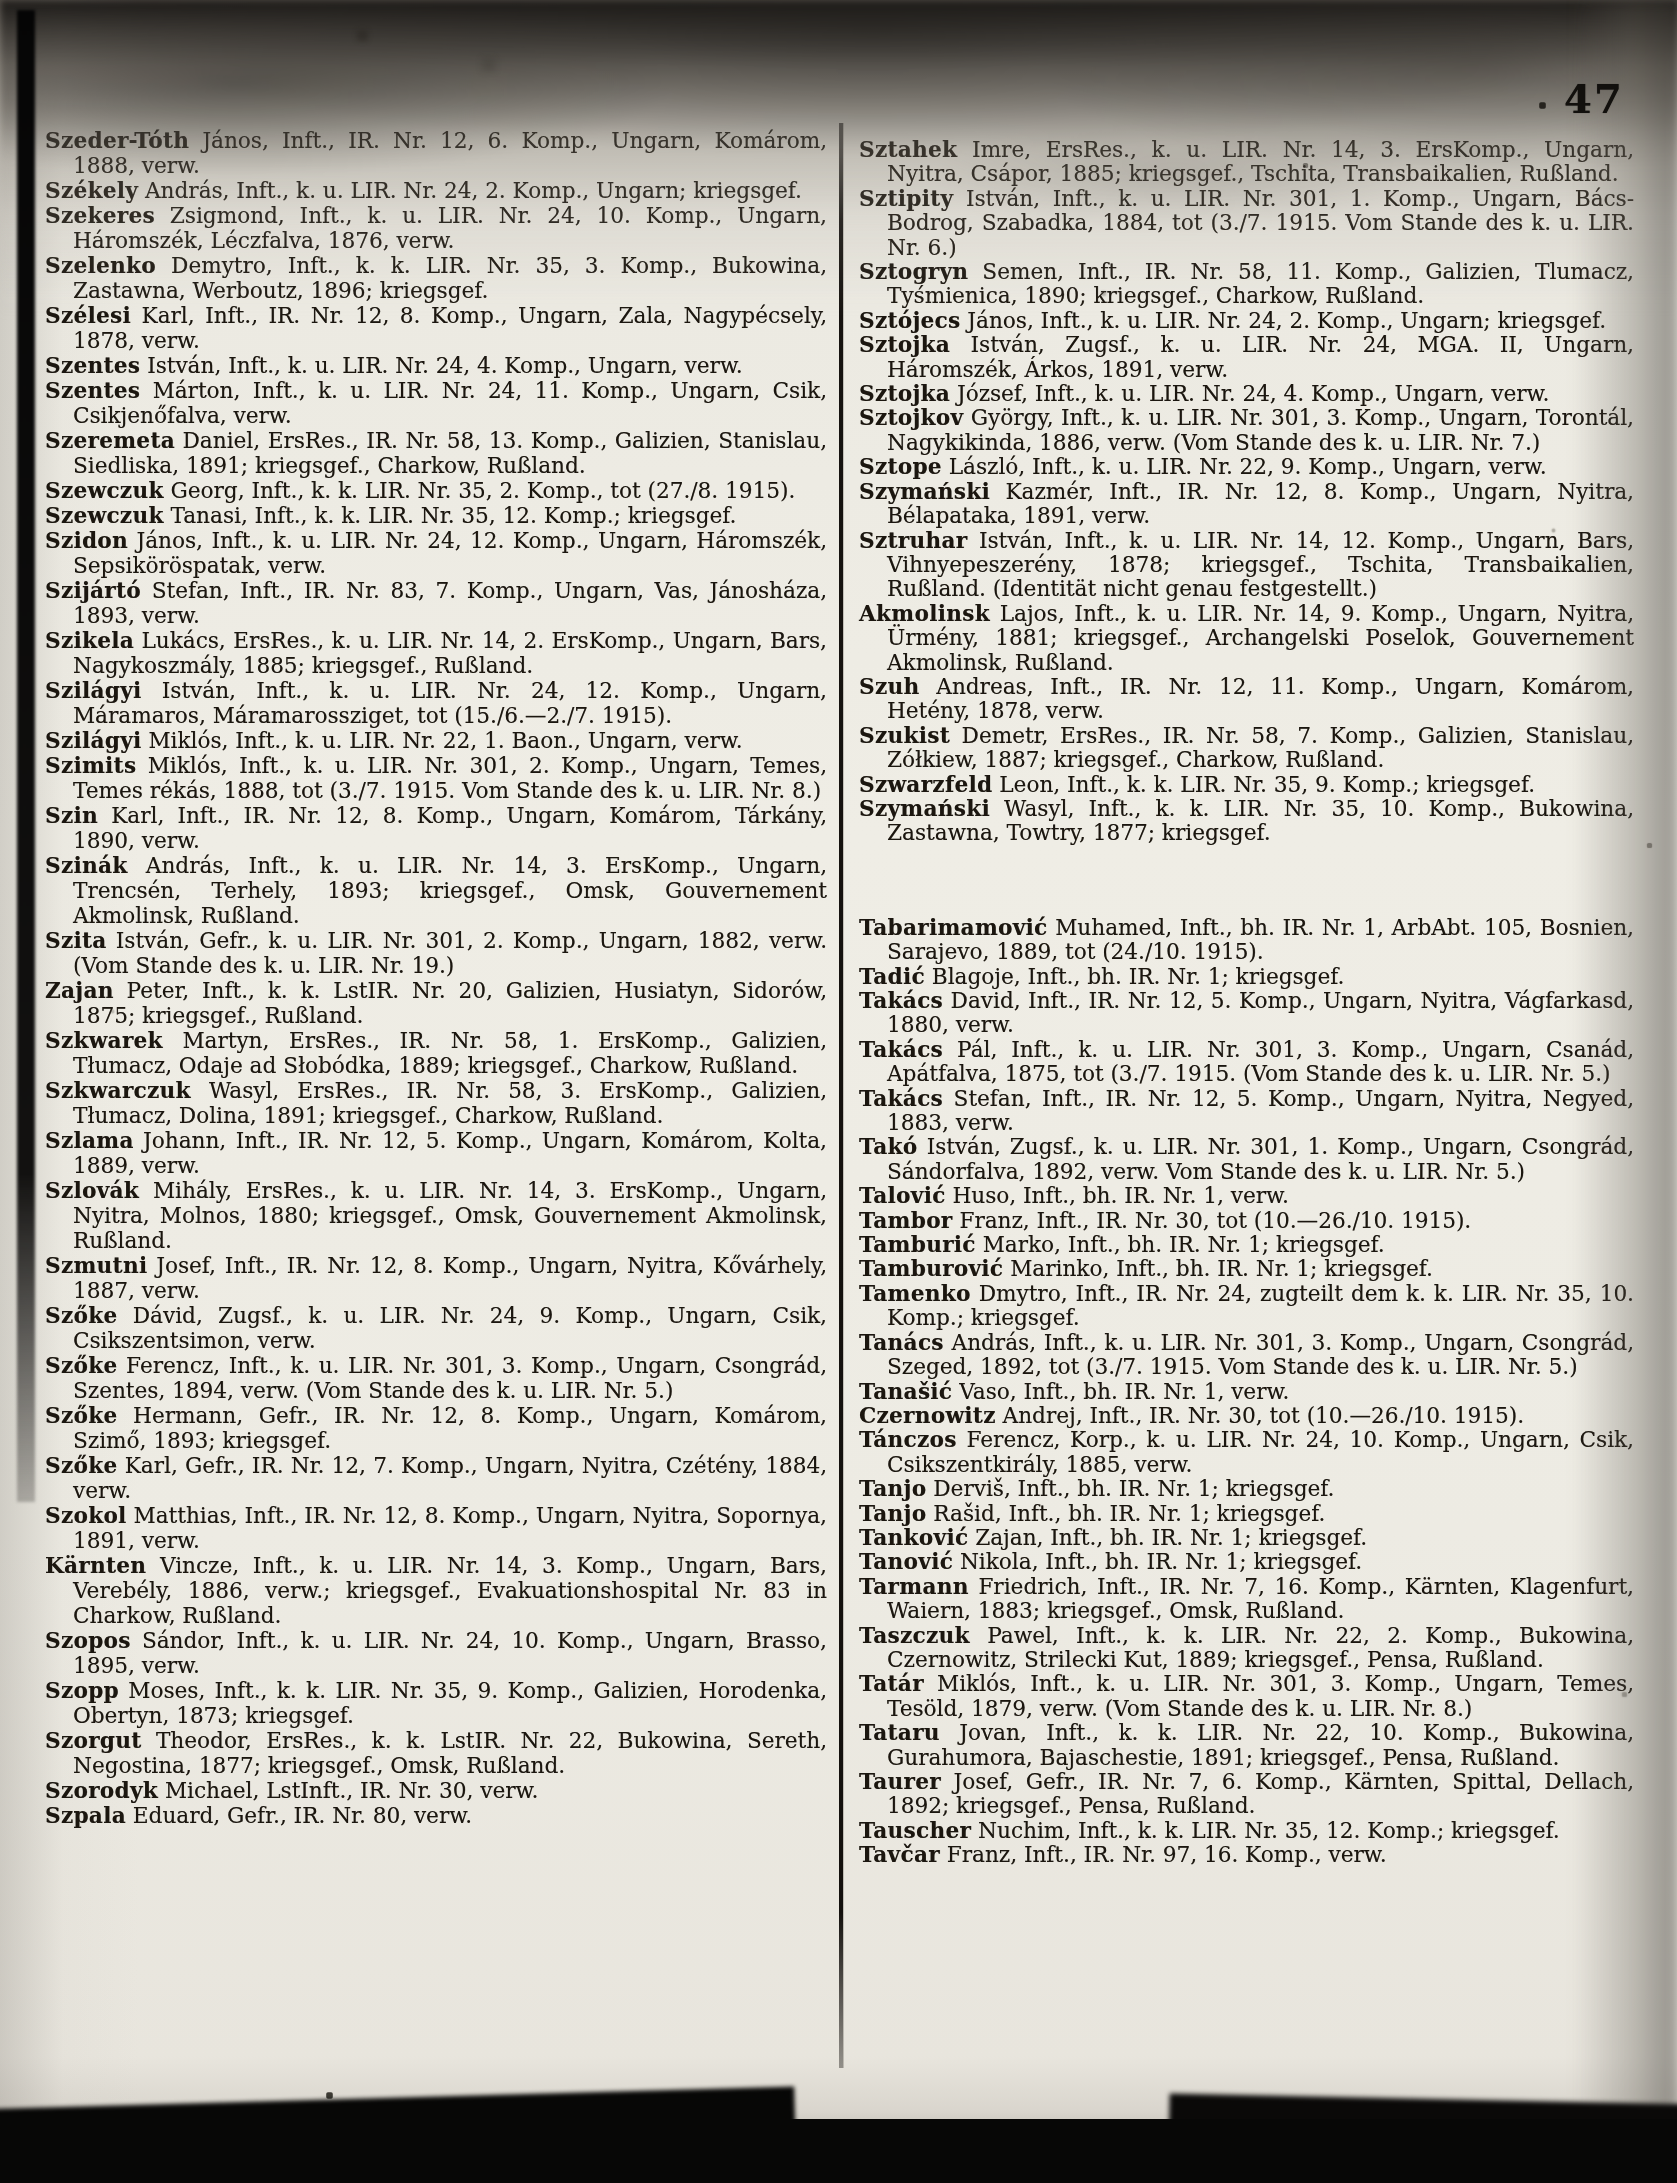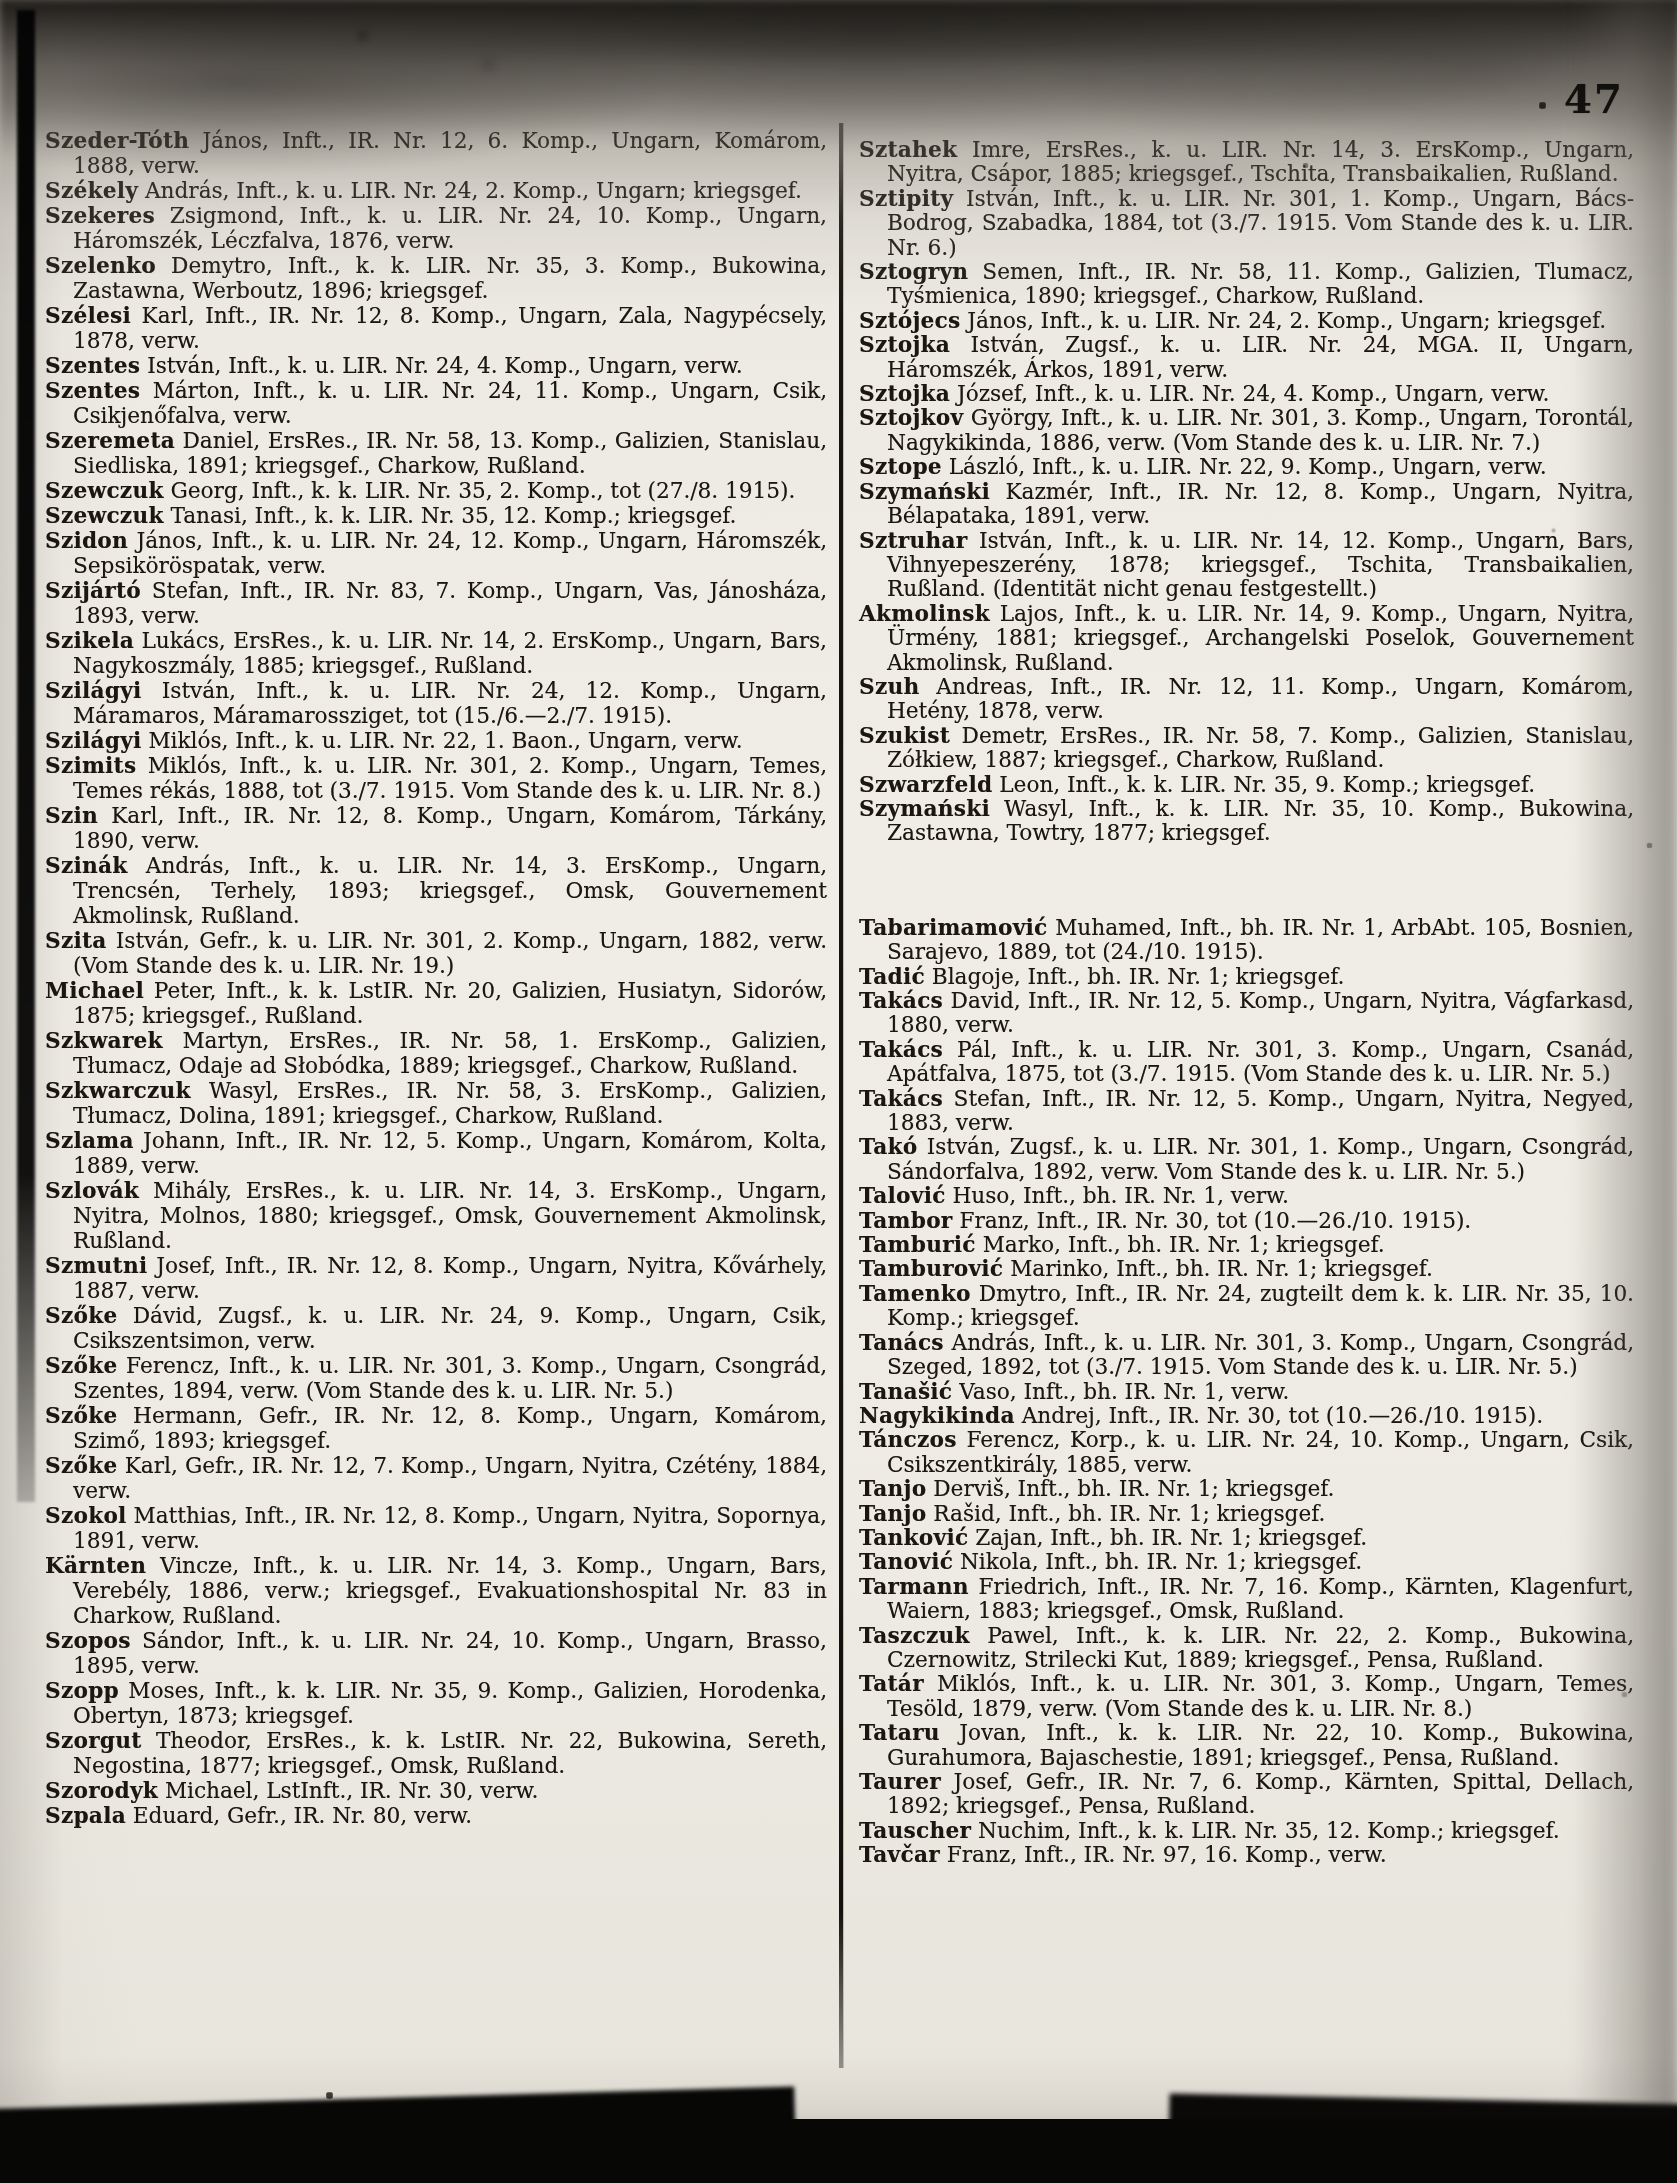--- a/index.html
+++ b/index.html
@@ -108,21 +108,21 @@
       <p class="entry"><b>Szewczuk</b> Tanasi, Inft., k. k. LIR. Nr. 35, 12. Komp.; kriegsgef.</p>
       <p class="entry"><b>Szidon</b> János, Inft., k. u. LIR. Nr. 24, 12. Komp., Ungarn, Háromszék, Sepsiköröspatak, verw.</p>
       <p class="entry"><b>Szijártó</b> Stefan, Inft., IR. Nr. 83, 7. Komp., Ungarn, Vas, Jánosháza, 1893, verw.</p>
       <p class="entry"><b>Szikela</b> Lukács, ErsRes., k. u. LIR. Nr. 14, 2. ErsKomp., Ungarn, Bars, Nagykoszmály, 1885; kriegsgef., Rußland.</p>
       <p class="entry"><b>Szilágyi</b> István, Inft., k. u. LIR. Nr. 24, 12. Komp., Ungarn, Máramaros, Máramarossziget, tot (15./6.—2./7. 1915).</p>
       <p class="entry"><b>Szilágyi</b> Miklós, Inft., k. u. LIR. Nr. 22, 1. Baon., Ungarn, verw.</p>
       <p class="entry"><b>Szimits</b> Miklós, Inft., k. u. LIR. Nr. 301, 2. Komp., Ungarn, Temes, Temes rékás, 1888, tot (3./7. 1915. Vom Stande des k. u. LIR. Nr. 8.)</p>
       <p class="entry"><b>Szin</b> Karl, Inft., IR. Nr. 12, 8. Komp., Ungarn, Komárom, Tárkány, 1890, verw.</p>
       <p class="entry"><b>Szinák</b> András, Inft., k. u. LIR. Nr. 14, 3. ErsKomp., Ungarn, Trencsén, Terhely, 1893; kriegsgef., Omsk, Gouvernement Akmolinsk, Rußland.</p>
       <p class="entry"><b>Szita</b> István, Gefr., k. u. LIR. Nr. 301, 2. Komp., Ungarn, 1882, verw. (Vom Stande des k. u. LIR. Nr. 19.)</p>
-      <p class="entry"><b>Michael</b> Peter, Inft., k. k. LstIR. Nr. 20, Galizien, Husiatyn, Sidorów, 1875; kriegsgef., Rußland.</p>
+      <p class="entry"><b>Zajan</b> Peter, Inft., k. k. LstIR. Nr. 20, Galizien, Husiatyn, Sidorów, 1875; kriegsgef., Rußland.</p>
       <p class="entry"><b>Szkwarek</b> Martyn, ErsRes., IR. Nr. 58, 1. ErsKomp., Galizien, Tłumacz, Odaje ad Słobódka, 1889; kriegsgef., Charkow, Rußland.</p>
       <p class="entry"><b>Szkwarczuk</b> Wasyl, ErsRes., IR. Nr. 58, 3. ErsKomp., Galizien, Tłumacz, Dolina, 1891; kriegsgef., Charkow, Rußland.</p>
       <p class="entry"><b>Szlama</b> Johann, Inft., IR. Nr. 12, 5. Komp., Ungarn, Komárom, Kolta, 1889, verw.</p>
       <p class="entry"><b>Szlovák</b> Mihály, ErsRes., k. u. LIR. Nr. 14, 3. ErsKomp., Ungarn, Nyitra, Molnos, 1880; kriegsgef., Omsk, Gouvernement Akmolinsk, Rußland.</p>
       <p class="entry"><b>Szmutni</b> Josef, Inft., IR. Nr. 12, 8. Komp., Ungarn, Nyitra, Kővárhely, 1887, verw.</p>
       <p class="entry"><b>Szőke</b> Dávid, Zugsf., k. u. LIR. Nr. 24, 9. Komp., Ungarn, Csik, Csikszentsimon, verw.</p>
       <p class="entry"><b>Szőke</b> Ferencz, Inft., k. u. LIR. Nr. 301, 3. Komp., Ungarn, Csongrád, Szentes, 1894, verw. (Vom Stande des k. u. LIR. Nr. 5.)</p>
       <p class="entry"><b>Szőke</b> Hermann, Gefr., IR. Nr. 12, 8. Komp., Ungarn, Komárom, Szimő, 1893; kriegsgef.</p>
       <p class="entry"><b>Szőke</b> Karl, Gefr., IR. Nr. 12, 7. Komp., Ungarn, Nyitra, Czétény, 1884, verw.</p>
       <p class="entry"><b>Szokol</b> Matthias, Inft., IR. Nr. 12, 8. Komp., Ungarn, Nyitra, Sopornya, 1891, verw.</p>
@@ -156,21 +156,21 @@
       <p class="entry"><b>Takács</b> Pál, Inft., k. u. LIR. Nr. 301, 3. Komp., Ungarn, Csanád, Apátfalva, 1875, tot (3./7. 1915. (Vom Stande des k. u. LIR. Nr. 5.)</p>
       <p class="entry"><b>Takács</b> Stefan, Inft., IR. Nr. 12, 5. Komp., Ungarn, Nyitra, Negyed, 1883, verw.</p>
       <p class="entry"><b>Takó</b> István, Zugsf., k. u. LIR. Nr. 301, 1. Komp., Ungarn, Csongrád, Sándorfalva, 1892, verw. Vom Stande des k. u. LIR. Nr. 5.)</p>
       <p class="entry"><b>Talović</b> Huso, Inft., bh. IR. Nr. 1, verw.</p>
       <p class="entry"><b>Tambor</b> Franz, Inft., IR. Nr. 30, tot (10.—26./10. 1915).</p>
       <p class="entry"><b>Tamburić</b> Marko, Inft., bh. IR. Nr. 1; kriegsgef.</p>
       <p class="entry"><b>Tamburović</b> Marinko, Inft., bh. IR. Nr. 1; kriegsgef.</p>
       <p class="entry"><b>Tamenko</b> Dmytro, Inft., IR. Nr. 24, zugteilt dem k. k. LIR. Nr. 35, 10. Komp.; kriegsgef.</p>
       <p class="entry"><b>Tanács</b> András, Inft., k. u. LIR. Nr. 301, 3. Komp., Ungarn, Csongrád, Szeged, 1892, tot (3./7. 1915. Vom Stande des k. u. LIR. Nr. 5.)</p>
       <p class="entry"><b>Tanašić</b> Vaso, Inft., bh. IR. Nr. 1, verw.</p>
-      <p class="entry"><b>Nagykikinda</b> Andrej, Inft., IR. Nr. 30, tot (10.—26./10. 1915).</p>
+      <p class="entry"><b>Czernowitz</b> Andrej, Inft., IR. Nr. 30, tot (10.—26./10. 1915).</p>
       <p class="entry"><b>Tánczos</b> Ferencz, Korp., k. u. LIR. Nr. 24, 10. Komp., Ungarn, Csik, Csikszentkirály, 1885, verw.</p>
       <p class="entry"><b>Tanjo</b> Derviš, Inft., bh. IR. Nr. 1; kriegsgef.</p>
       <p class="entry"><b>Tanjo</b> Rašid, Inft., bh. IR. Nr. 1; kriegsgef.</p>
       <p class="entry"><b>Tanković</b> Zajan, Inft., bh. IR. Nr. 1; kriegsgef.</p>
       <p class="entry"><b>Tanović</b> Nikola, Inft., bh. IR. Nr. 1; kriegsgef.</p>
       <p class="entry"><b>Tarmann</b> Friedrich, Inft., IR. Nr. 7, 16. Komp., Kärnten, Klagenfurt, Waiern, 1883; kriegsgef., Omsk, Rußland.</p>
       <p class="entry"><b>Taszczuk</b> Pawel, Inft., k. k. LIR. Nr. 22, 2. Komp., Bukowina, Czernowitz, Strilecki Kut, 1889; kriegsgef., Pensa, Rußland.</p>
       <p class="entry"><b>Tatár</b> Miklós, Inft., k. u. LIR. Nr. 301, 3. Komp., Ungarn, Temes, Tesöld, 1879, verw. (Vom Stande des k. u. LIR. Nr. 8.)</p>
       <p class="entry"><b>Tataru</b> Jovan, Inft., k. k. LIR. Nr. 22, 10. Komp., Bukowina, Gurahumora, Bajaschestie, 1891; kriegsgef., Pensa, Rußland.</p>
       <p class="entry"><b>Taurer</b> Josef, Gefr., IR. Nr. 7, 6. Komp., Kärnten, Spittal, Dellach, 1892; kriegsgef., Pensa, Rußland.</p>

